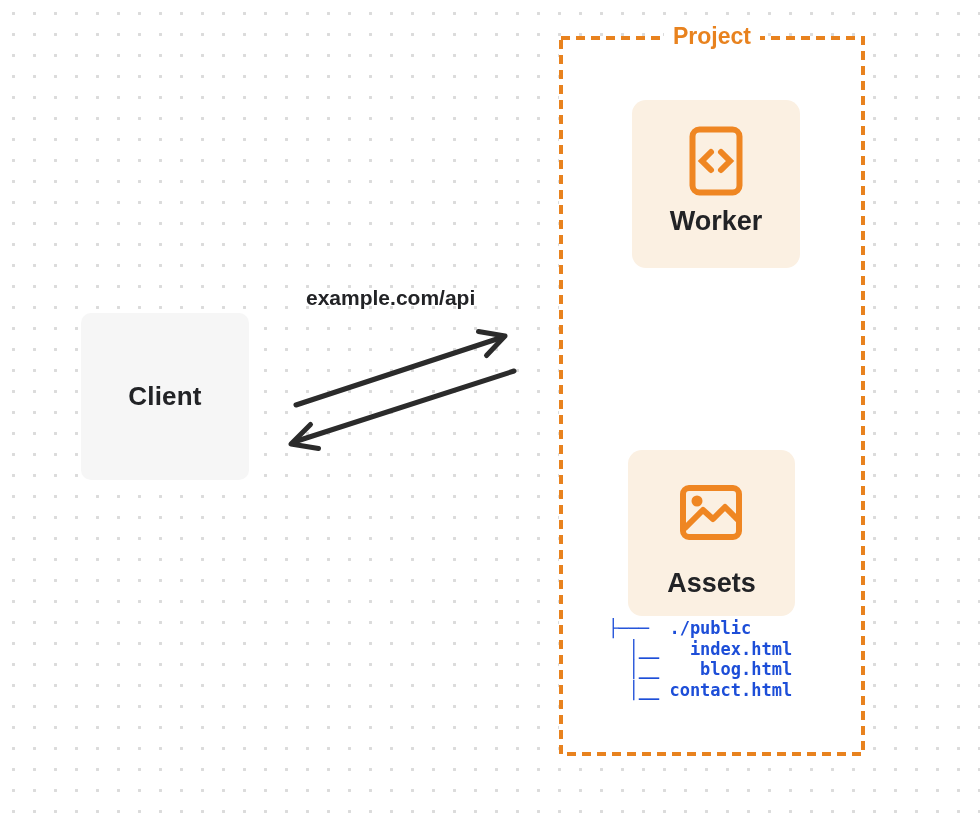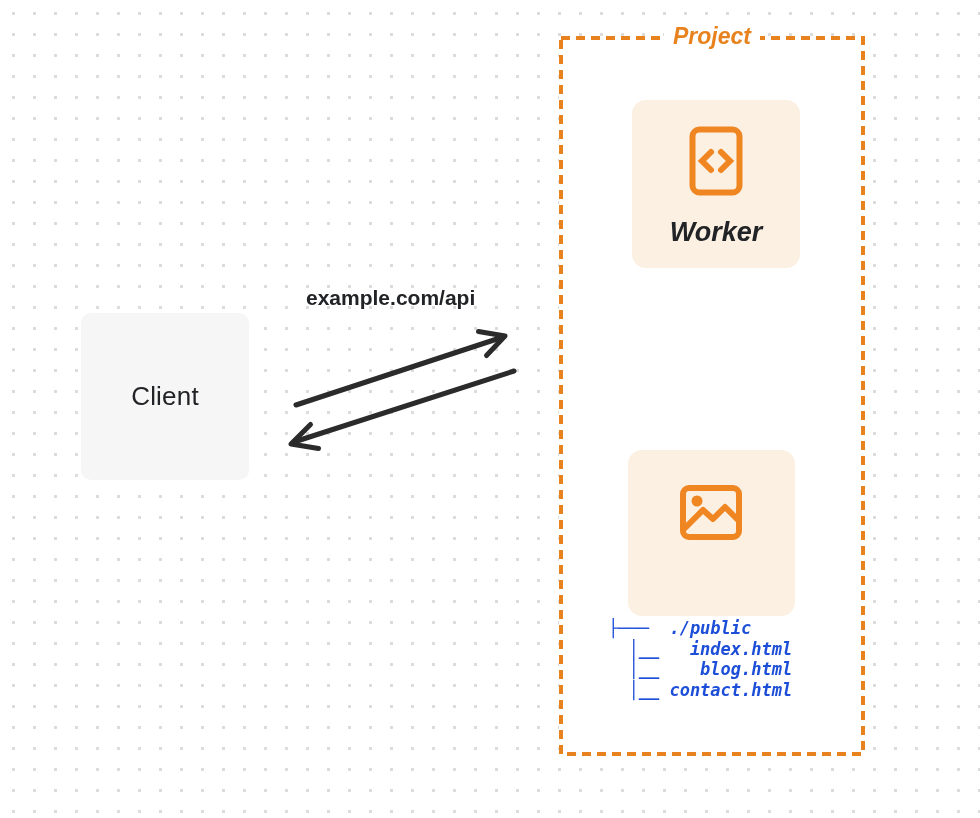--- a/index.html
+++ b/index.html
@@ -24,35 +24,34 @@
   
   .client-box {
     position: absolute; left: 81px; top: 313px;
     width: 168px; height: 167px;
     background: #f6f6f6;
     border-radius: 10px;
     display: flex; align-items: center; justify-content: center;
     z-index: 2;
   }
   .client-box .node-label {
-    font-size: 26px; font-weight: normal; color: #222326; letter-spacing: 0.2px;
+    font-size: 26px; font-weight: bold; color: #222326; letter-spacing: 0.2px;
   }
   
   .request-label {
     position: absolute; left: 306px; top: 286px;
     font-size: 21px; font-weight: bold; color: #222326;
     z-index: 2; white-space: nowrap;
   }
   
   .project-box {
     position: absolute; left: 559px; top: 36px;
     width: 306px; height: 720px;
     background: #ffffff;
     z-index: 1;
-    font-style: italic;
   }
   .project-border {
     position: absolute; left: 0; top: 0;
     width: 306px; height: 720px;
   }
   .project-label {
     position: absolute; top: -13px; left: 50%;
     transform: translateX(-50%);
     background: #ffffff;
     padding: 0 9px;
@@ -68,21 +67,21 @@
   .card-worker { left: 73px; top: 64px; width: 168px; height: 168px; }
   .card-assets { left: 69px; top: 414px; width: 167px; height: 166px; }
   .card .card-icon { position: absolute; }
   .card-worker .card-icon { left: 57px; top: 26px; }
   .card-assets .card-icon { left: 52px; top: 35px; }
   .card .card-label {
     position: absolute; left: 0; width: 100%;
     text-align: center;
     font-size: 27px; font-weight: bold; color: #222326;
   }
-  .card-worker .card-label { top: 117px; }
+  .card-worker .card-label { top: 106px; }
   .card-assets .card-label { top: 118px; }
   
   .file-tree {
     position: absolute; left: 49px; top: 582px;
     margin: 0;
     font-family: "DejaVu Sans Mono", monospace;
     font-size: 17px; line-height: 20.5px; font-weight: bold;
     color: #1d4ed8;
     white-space: pre;
   }
@@ -123,20 +122,21 @@
       </svg>
       <div class="card-label">Worker</div>
     </div>
 
     <div class="card card-assets">
       <svg class="card-icon" width="62" height="55" viewBox="0 0 62 55" fill="none">
         <rect x="3" y="3" width="56" height="49" rx="6" stroke="#ef8622" stroke-width="6"></rect>
         <circle cx="17" cy="16" r="5.5" fill="#ef8622"></circle>
         <path d="M5,43 L23,25 L33,34 L45,22 L58,35" stroke="#ef8622" stroke-width="6" stroke-linecap="round" stroke-linejoin="round"></path>
       </svg>
+      <div class="card-label">Assets</div>
     </div>
 
     <pre class="file-tree">├───  ./public
   │__   index.html
   │__    blog.html
   │__ contact.html</pre>
   </div>
 
 </div>
 

